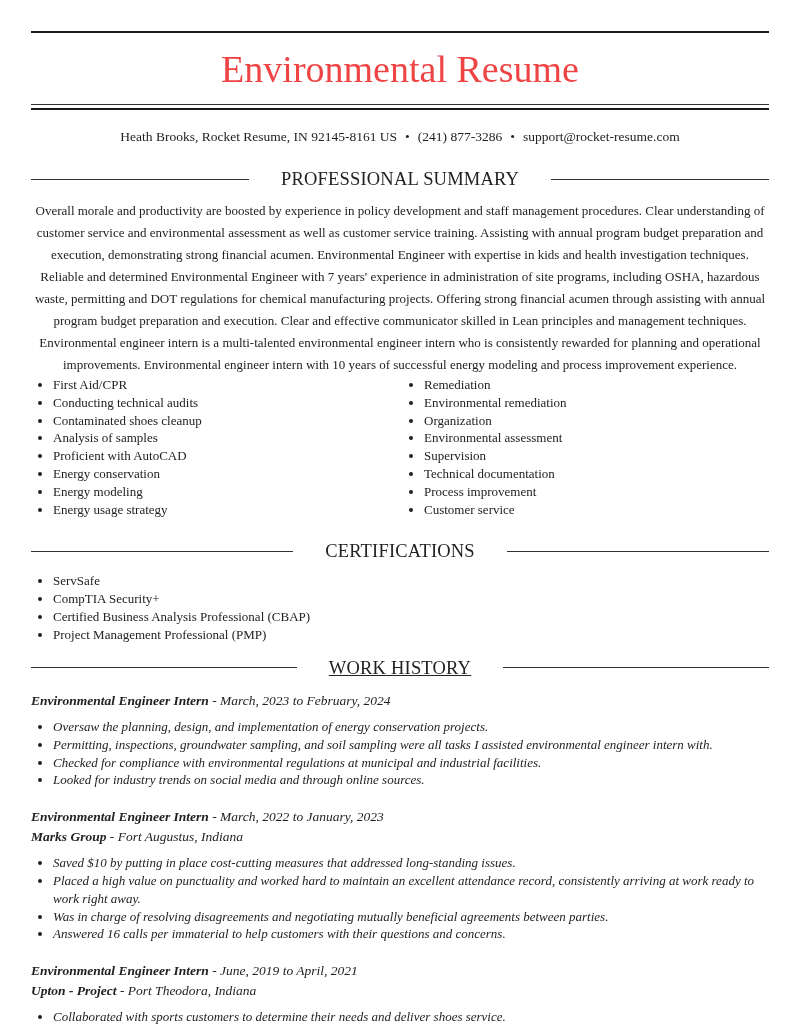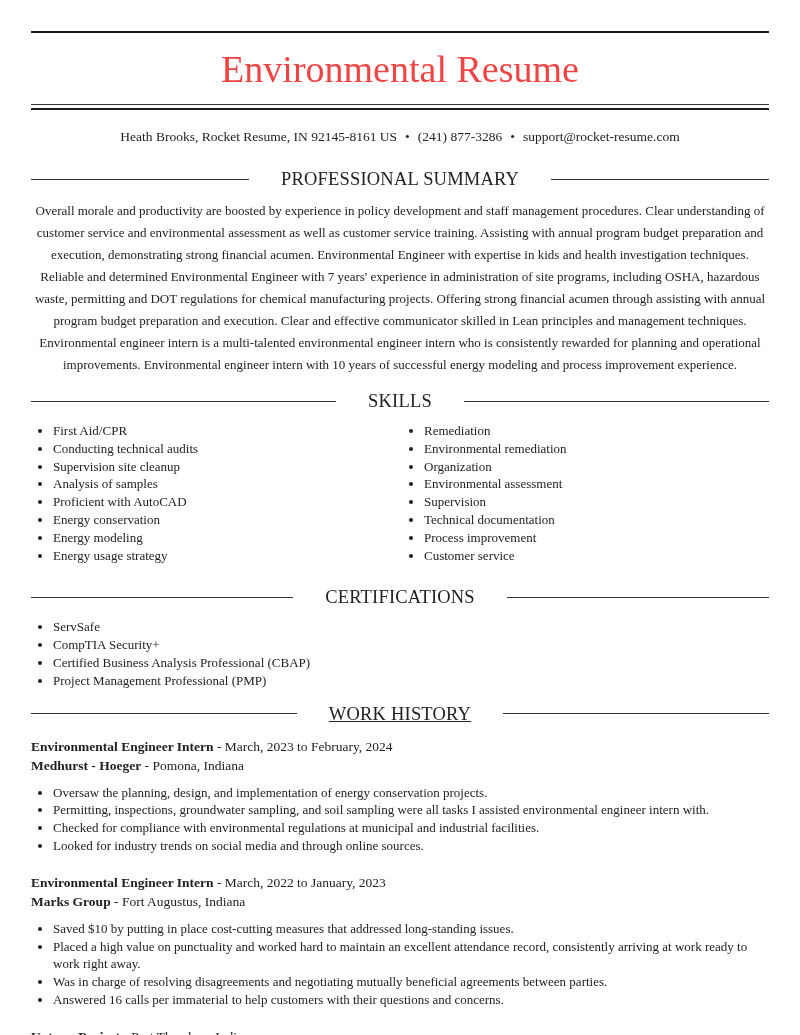--- a/index.html
+++ b/index.html
@@ -29,21 +29,21 @@
     font-size: 18.5px; padding: 0 16px; letter-spacing: 0.2px; line-height: 22px;
   }
   .summary {
     font-size: 13px; line-height: 22px; margin: 0; text-align: center;
   }
   ul { margin: 0; padding-left: 22px; }
   li { font-size: 13px; line-height: 17.8px; }
   .skills { display: flex; }
   .skills ul { flex: 1; }
   .skills ul + ul { padding-left: 26px; }
-  .job { margin-top: 12px; }
+  .job { margin-top: 12px; font-style: italic; }
   .job + .job { margin-top: 18px; }
   .job-line { font-size: 13.5px; line-height: 19.5px; }
   .job-line b { font-weight: bold; }
   .job ul { margin-top: 8px; }
 </style>
 </head>
 <body>
 
 <div class="page">
   <div class="top-rule"></div>
@@ -56,30 +56,25 @@
     <span>Heath Brooks, Rocket Resume, IN 92145-8161 US</span><span class="sep">•</span><span>(241) 877-3286</span><span class="sep">•</span><span>support@rocket-resume.com</span>
   </div>
 
   <div class="section-head">
     <div class="line"></div>
     <div class="label">PROFESSIONAL SUMMARY</div>
     <div class="line"></div>
   </div>
   <p class="summary">Overall morale and productivity are boosted by experience in policy development and staff management procedures. Clear understanding of customer service and environmental assessment as well as customer service training. Assisting with annual program budget preparation and execution, demonstrating strong financial acumen. Environmental Engineer with expertise in kids and health investigation techniques. Reliable and determined Environmental Engineer with 7 years' experience in administration of site programs, including OSHA, hazardous waste, permitting and DOT regulations for chemical manufacturing projects. Offering strong financial acumen through assisting with annual program budget preparation and execution. Clear and effective communicator skilled in Lean principles and management techniques. Environmental engineer intern is a multi-talented environmental engineer intern who is consistently rewarded for planning and operational improvements. Environmental engineer intern with 10 years of successful energy modeling and process improvement experience.</p>
 
-  <div class="section-head" style="margin-top:14px;">
-    <div class="line"></div>
-    <div class="label">SKILLS</div>
-    <div class="line"></div>
-  </div>
   <div class="skills">
     <ul>
       <li>First Aid/CPR</li>
       <li>Conducting technical audits</li>
-      <li>Supervision site cleanup</li>
+      <li>Contaminated shoes cleanup</li>
       <li>Analysis of samples</li>
       <li>Proficient with AutoCAD</li>
       <li>Energy conservation</li>
       <li>Energy modeling</li>
       <li>Energy usage strategy</li>
     </ul>
     <ul>
       <li>Remediation</li>
       <li>Environmental remediation</li>
       <li>Organization</li>
@@ -104,39 +99,39 @@
   </ul>
 
   <div class="section-head" style="margin-top:13px;margin-bottom:0;text-decoration:underline;">
     <div class="line"></div>
     <div class="label">WORK HISTORY</div>
     <div class="line"></div>
   </div>
 
   <div class="job">
     <div class="job-line"><b>Environmental Engineer Intern</b><span> - March, 2023 to February, 2024</span></div>
-    <div class="job-line"><b>Medhurst - Hoeger</b><span> - Pomona, Indiana</span></div>
     <ul>
       <li>Oversaw the planning, design, and implementation of energy conservation projects.</li>
       <li>Permitting, inspections, groundwater sampling, and soil sampling were all tasks I assisted environmental engineer intern with.</li>
       <li>Checked for compliance with environmental regulations at municipal and industrial facilities.</li>
       <li>Looked for industry trends on social media and through online sources.</li>
     </ul>
   </div>
 
   <div class="job">
     <div class="job-line"><b>Environmental Engineer Intern</b><span> - March, 2022 to January, 2023</span></div>
     <div class="job-line"><b>Marks Group</b><span> - Fort Augustus, Indiana</span></div>
     <ul>
       <li>Saved $10 by putting in place cost-cutting measures that addressed long-standing issues.</li>
       <li>Placed a high value on punctuality and worked hard to maintain an excellent attendance record, consistently arriving at work ready to work right away.</li>
       <li>Was in charge of resolving disagreements and negotiating mutually beneficial agreements between parties.</li>
       <li>Answered 16 calls per immaterial to help customers with their questions and concerns.</li>
     </ul>
   </div>
 
   <div class="job">
+    <div class="job-line"><b>Environmental Engineer Intern</b><span> - June, 2019 to April, 2021</span></div>
     <div class="job-line"><b>Upton - Project</b><span> - Port Theodora, Indiana</span></div>
     <ul>
       <li>Collaborated with sports customers to determine their needs and deliver shoes service.</li>
     </ul>
   </div>
 </div>
 
 </body></html>

